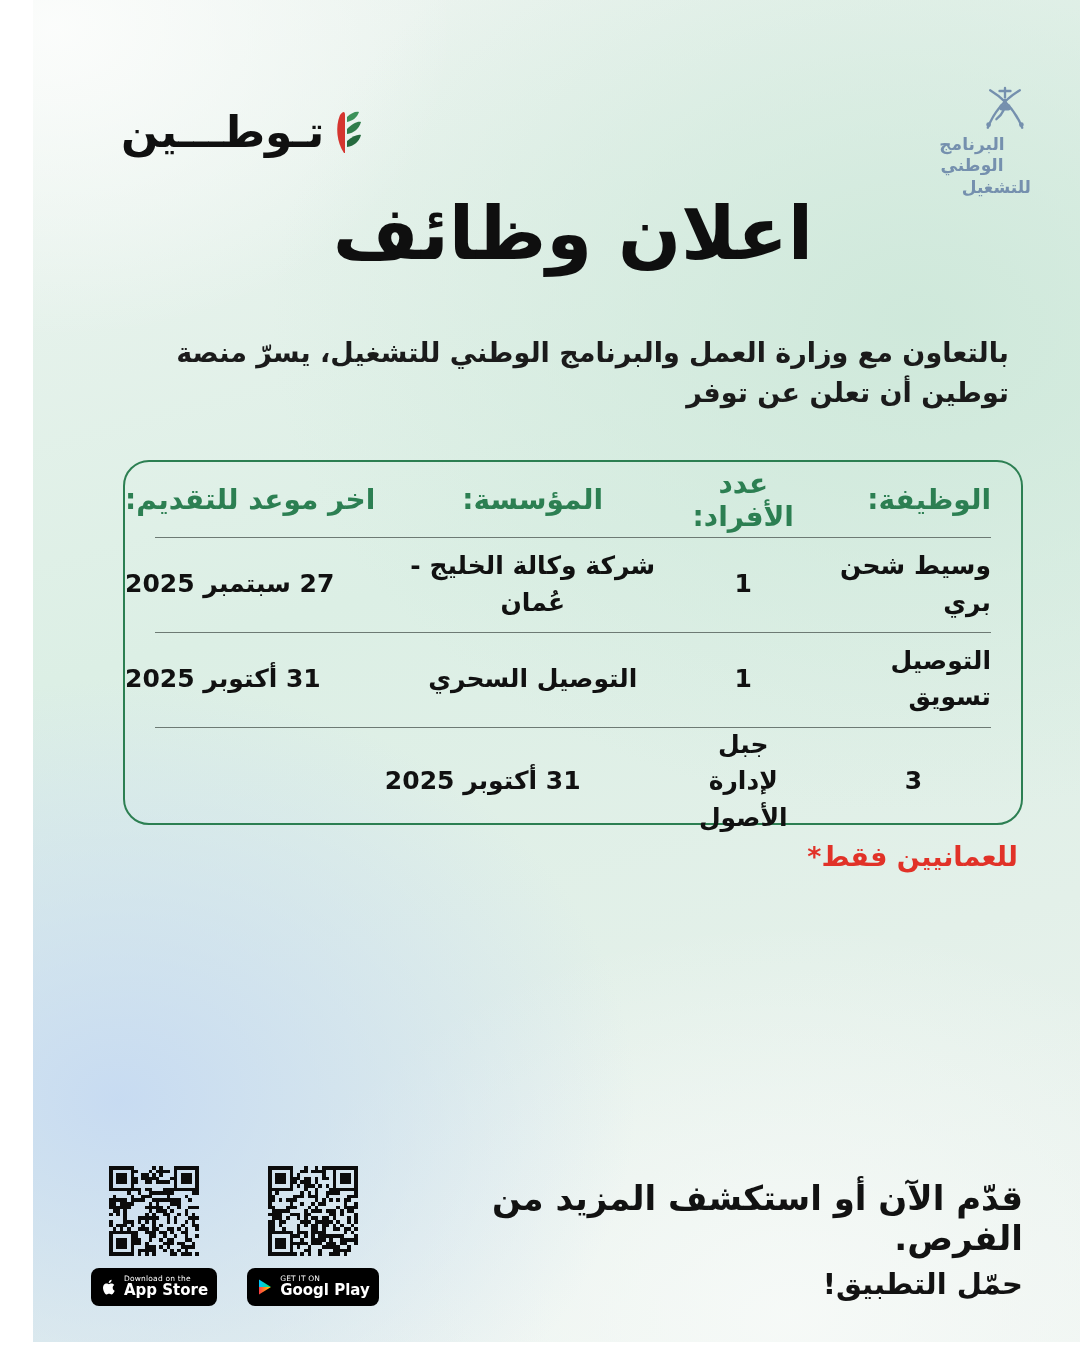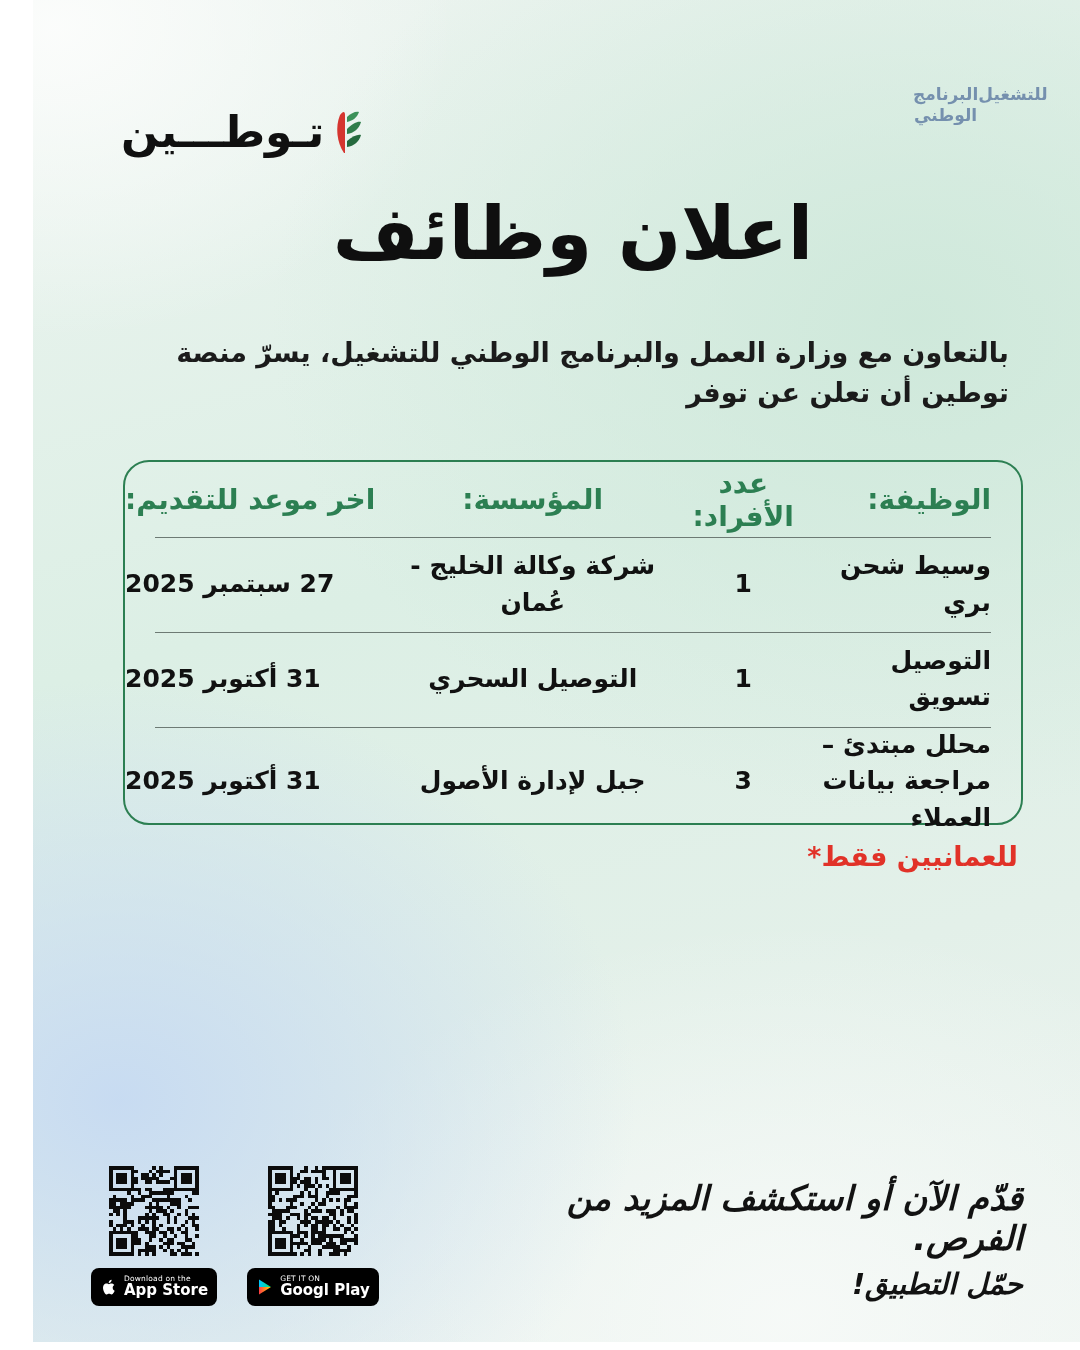--- a/index.html
+++ b/index.html
@@ -19,21 +19,21 @@
       linear-gradient(165deg,#edf4f0 0%, #dcefe5 42%, #e3f0e9 72%, #eef4f1 100%);
     margin-left: 33px;
   }
 
   
   .brand { position:absolute; left:88px; top:106px; display:flex; align-items:center; gap:7px; }
   .brand-text { font-size:44px; font-weight:bold; color:#101010; letter-spacing:-1px; direction:rtl; }
   .brand-icon { width:30px; height:46px; }
 
   .partners { position:absolute; right:82px; top:84px; display:flex; gap:26px; align-items:flex-start; }
-  .partner { display:flex; align-items:flex-start; width:118px; }
+  .partner { display:flex; flex-direction:column; align-items:flex-end; width:118px; }
   .partner svg.emblem { width:52px; height:50px; }
   .partner .p-line { direction:rtl; text-align:center; font-weight:bold; line-height:1.25; }
   .partner.nep { color:#7590ae; }
   .partner.nep .p-line { color:#7590ae; font-size:17px; }
   .partner.mol { color:#e59a93; }
   .partner.mol .p-line { color:#3d3d3d; font-size:15px; font-family:"DejaVu Serif", serif; }
 
   
   .title {
     position:absolute; left:0; right:0; top:190px;
@@ -75,21 +75,21 @@
   .c-dl   { text-align:left; }
 
   .note {
     position:absolute; right:95px; top:841px;
     direction:rtl; color:#e13228; font-size:27px; font-weight:bold;
   }
 
   
   .cta {
     position:absolute; right:90px; top:1178px; left:420px;
-    direction:rtl; font-style:italic;
+    direction:rtl; 
   }
   .cta-1 { font-size:34px; font-weight:bold; color:#121212; }
   .cta-2 { font-size:29px; font-weight:bold; color:#121212; margin-top:9px; }
 
   .stores { position:absolute; left:58px; top:1166px; display:flex; gap:30px; }
   .store { display:flex; flex-direction:column; align-items:center; gap:12px; }
   .qr { width:90px; height:90px; }
   .badge {
     height:38px; min-width:96px; padding:8px 9px;
     background:#000; border-radius:8px;
@@ -169,21 +169,20 @@
       <div class="td c-org">شركة وكالة الخليج - عُمان</div>
       <div class="td c-dl">27 سبتمبر 2025</div>
     </div>
     <div class="trow r2">
       <div class="td c-job">التوصيل تسويق</div>
       <div class="td c-count">1</div>
       <div class="td c-org">التوصيل السحري</div>
       <div class="td c-dl">31 أكتوبر 2025</div>
     </div>
     <div class="trow r3">
-      <div class="td c-job">محلل مبتدئ – مراجعة بيانات العملاء</div>
       <div class="td c-count">3</div>
       <div class="td c-org">جبل لإدارة الأصول</div>
       <div class="td c-dl">31 أكتوبر 2025</div>
     </div>
   </div>
 
   <div class="note">للعمانيين فقط*</div>
 
   <div class="cta">
     <div class="cta-1">قدّم الآن أو استكشف المزيد من الفرص.</div>

